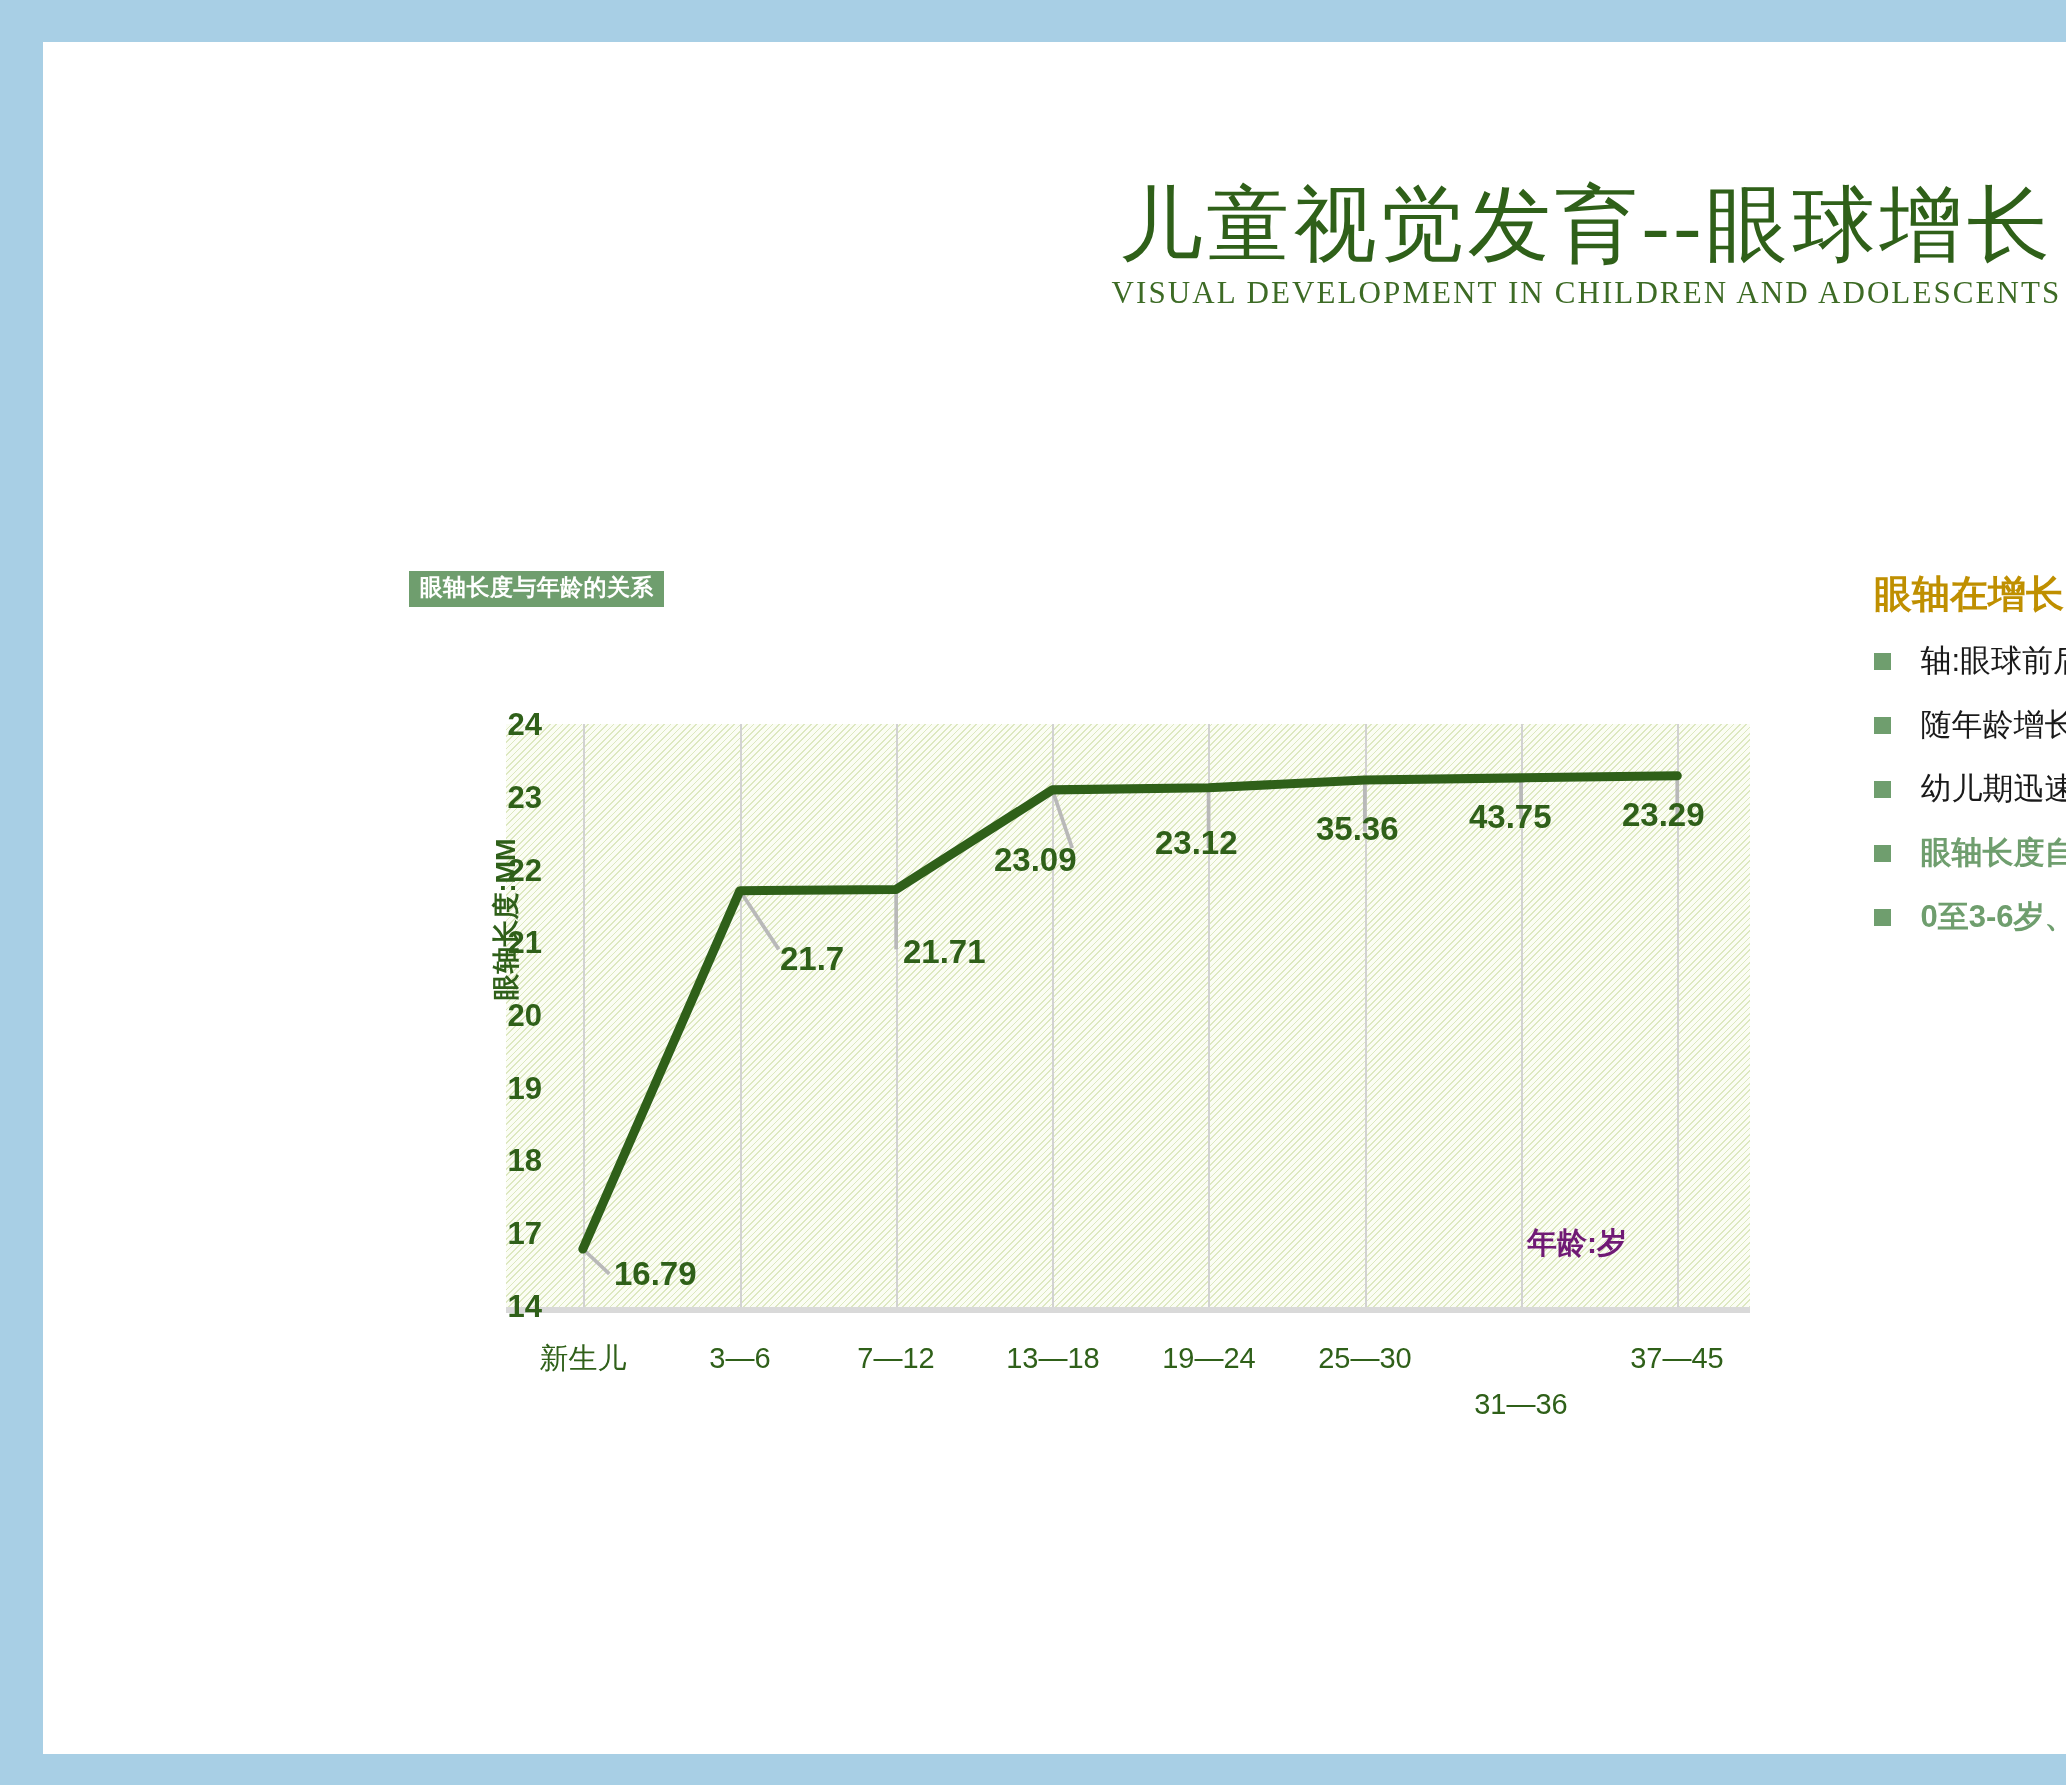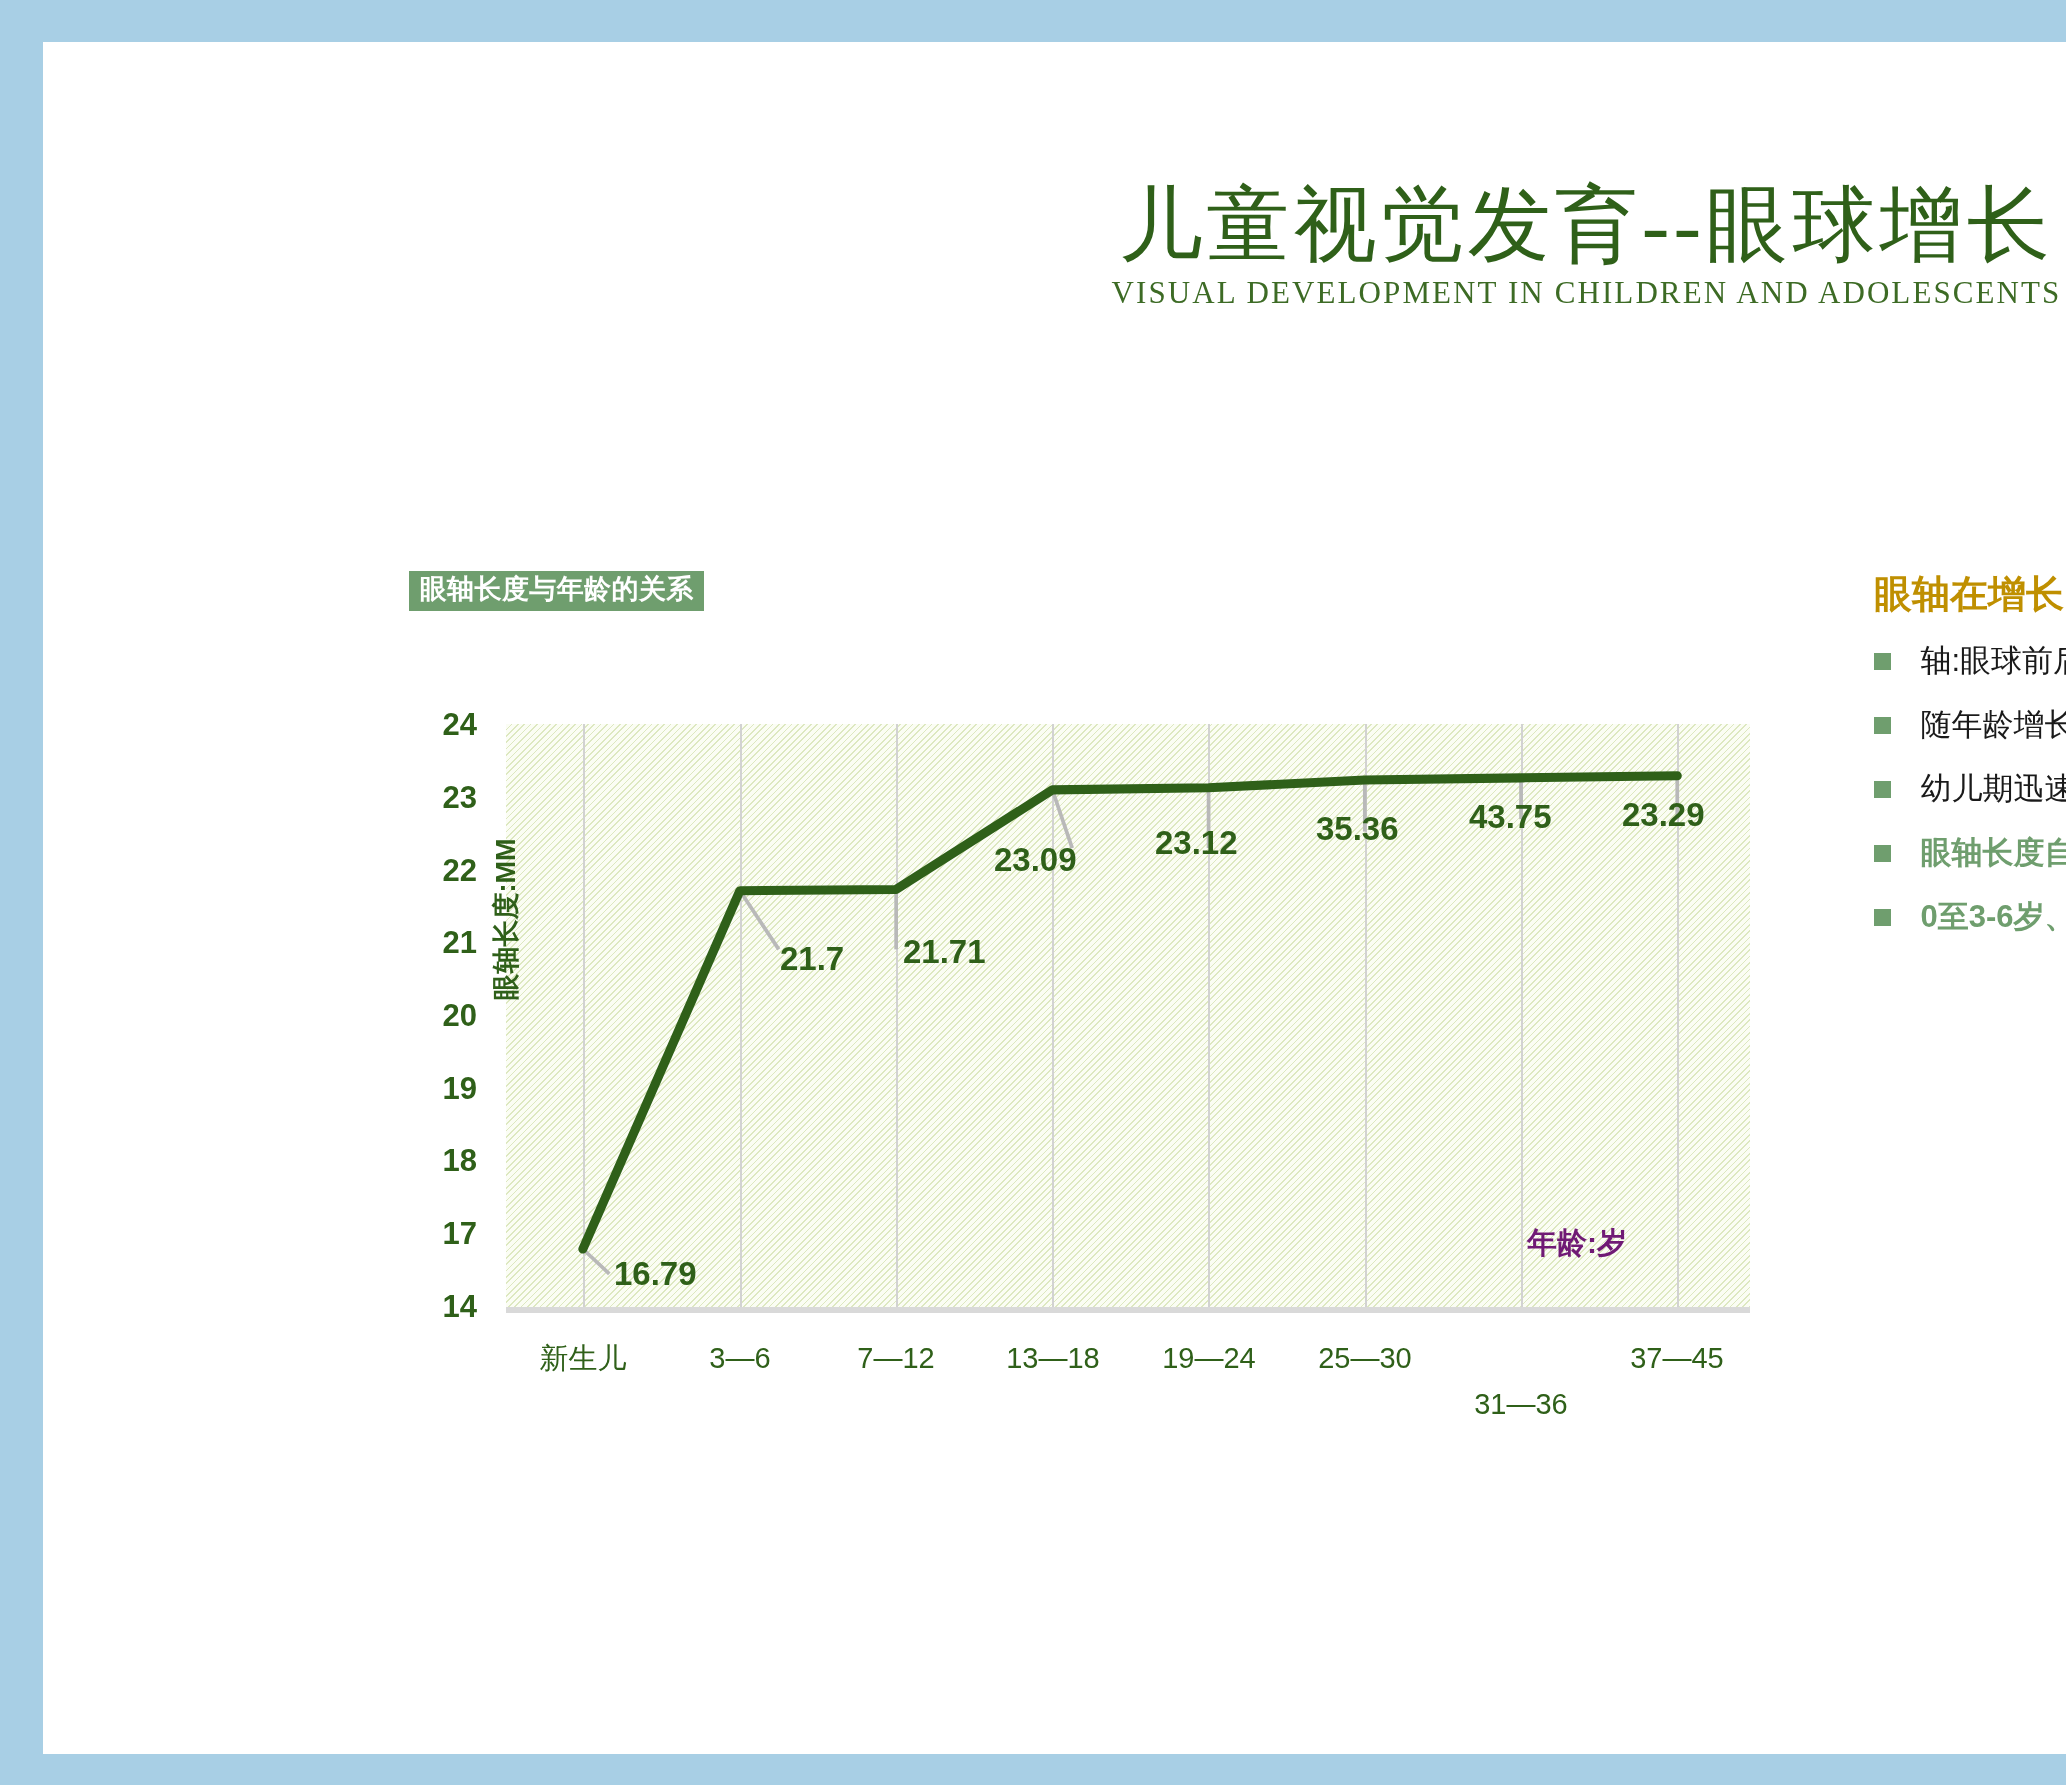--- a/index.html
+++ b/index.html
@@ -41,21 +41,21 @@
   
   #chart-card{
     position:absolute;
     left:318px;top:517px;
     width:1426px;height:826px;
   }
   #chart-title{
     position:absolute;left:48px;top:11.6px;
     background:#6f9e6e;
     color:#ffffff;
-    font-size:27px;
+    font-size:23px;
     font-weight:bold;
     padding:5px 10.7px 8.3px 10.7px;
     letter-spacing:0.4px;
     white-space:nowrap;
     line-height:1;
   }
   #plot-wrap{
     position:absolute;
     left:145px;top:165px;
     width:1244px;height:583px;
@@ -72,21 +72,21 @@
     position:absolute;left:0;top:583px;width:1244px;height:5.8px;
     background:#d9d9d9;
   }
   .gridline{
     position:absolute;top:0;width:2.1px;height:583px;
     background:#d2d2d2;
   }
   
   .ytick{
     position:absolute;
-    right:1273px;
+    right:1208px;
     width:99px;
     text-align:right;
     font-size:31px;
     font-weight:bold;
     color:#2f6019;
     line-height:1;
   }
   
   #y-axis-title{
     position:absolute;

